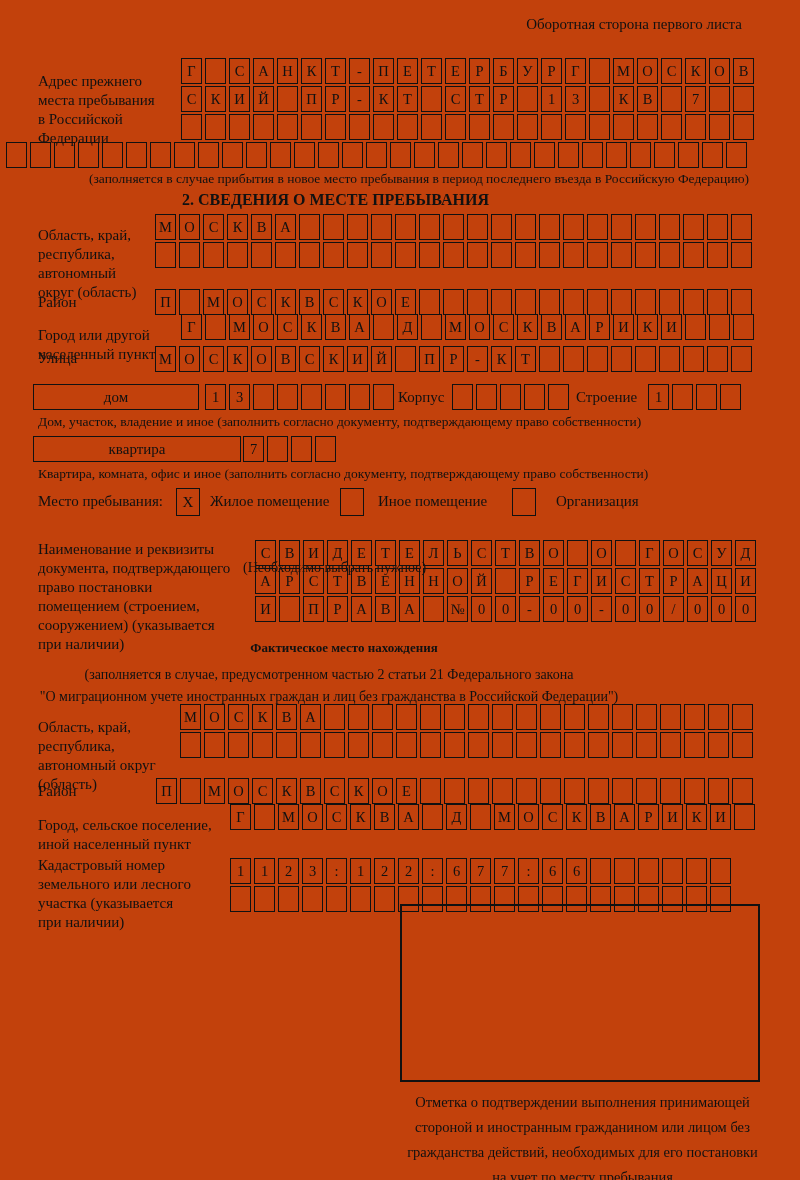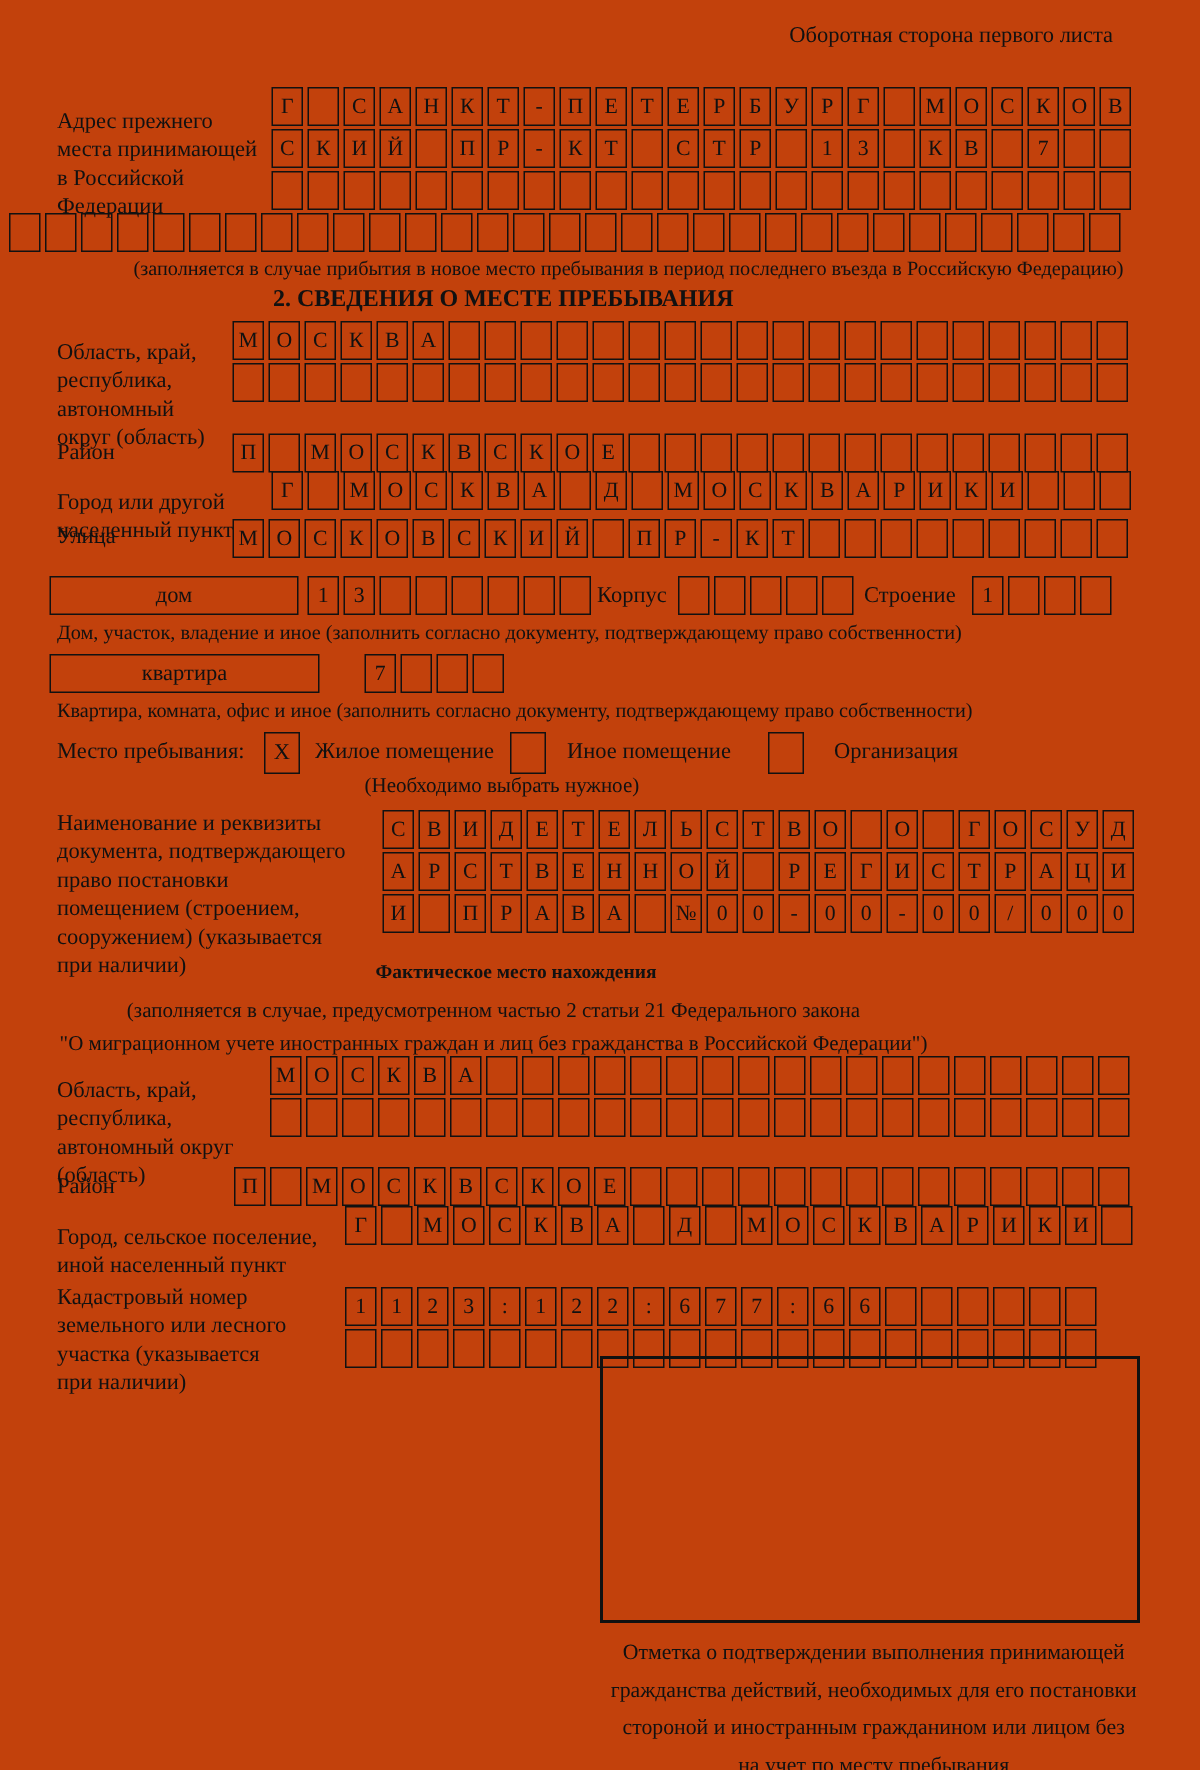--- a/index.html
+++ b/index.html
@@ -11,32 +11,32 @@
   .cap{font-size:13.5px;white-space:nowrap;}
   .row{display:flex;}
   .cb{flex:none;box-sizing:border-box;width:21px;height:26px;margin-right:3px;border:1.6px solid #111;
       display:flex;align-items:center;justify-content:center;font-size:14.5px;}
   .chk{flex:none;box-sizing:border-box;width:24px;height:28px;border:1.6px solid #111;
       display:flex;align-items:center;justify-content:center;font-size:15px;}
   .lblbox{box-sizing:border-box;border:1.6px solid #111;height:26px;display:flex;align-items:center;justify-content:center;font-size:15px;}
   .bold{font-weight:bold;}
   .ctr{text-align:center;}
   .t15{font-size:15px;white-space:nowrap;}
-  .t14{font-size:14px;}
+  .t14{font-size:14px;margin-top:43px;}
 </style>
 </head>
 <body>
 
 <div class="page">
 
   <div class="abs t15" style="top:16px;left:0;width:742px;text-align:right;">Оборотная сторона первого листа</div>
 
   <div class="abs lbl" style="top:62px;left:38px;">
       <div>Адрес прежнего</div>
-      <div>места принимающей</div>
+      <div>места пребывания</div>
       <div>в Российской</div>
       <div>Федерации</div>
     </div>
   <div class="abs row" style="top:58px;left:181px;">
       <span class="cb">Г</span>
       <span class="cb"></span>
       <span class="cb">С</span>
       <span class="cb">А</span>
       <span class="cb">Н</span>
       <span class="cb">К</span>
@@ -319,21 +319,21 @@
     </div>
   <div class="abs t15" style="top:389px;left:576px;">Строение</div>
   <div class="abs row" style="top:384px;left:648px;">
       <span class="cb">1</span>
       <span class="cb"></span>
       <span class="cb"></span>
       <span class="cb"></span>
     </div>
   <div class="abs cap" style="top:414px;left:38px;">Дом, участок, владение и иное (заполнить согласно документу, подтверждающему право собственности)</div>
 
-  <div class="abs lblbox" style="top:436px;left:33px;width:180px;">квартира</div>
+  <div class="abs lblbox" style="top:436px;left:33px;width:208px;">квартира</div>
   <div class="abs row" style="top:436px;left:243px;">
       <span class="cb">7</span>
       <span class="cb"></span>
       <span class="cb"></span>
       <span class="cb"></span>
     </div>
   <div class="abs cap" style="top:466px;left:38px;">Квартира, комната, офис и иное (заполнить согласно документу, подтверждающему право собственности)</div>
 
   <div class="abs t15" style="top:493px;left:38px;">Место пребывания:</div>
   <div class="abs chk" style="top:488px;left:176px;">X</div>
@@ -594,18 +594,18 @@
       <span class="cb"></span>
       <span class="cb"></span>
       <span class="cb"></span>
       <span class="cb"></span>
       <span class="cb"></span>
     </div>
 
   <div class="abs" style="top:904px;left:400px;width:360px;height:178px;border:2px solid #111;box-sizing:border-box;"></div>
   <div class="abs ctr" style="top:1090px;left:390px;width:385px;font-size:14.5px;line-height:25px;">
       <div>Отметка о подтверждении выполнения принимающей</div>
+      <div>стороной и иностранным гражданином или лицом без</div>
       <div>гражданства действий, необходимых для его постановки</div>
-      <div>стороной и иностранным гражданином или лицом без</div>
       <div>на учет по месту пребывания</div>
     </div>
 
 </div>
 
 </body></html>

